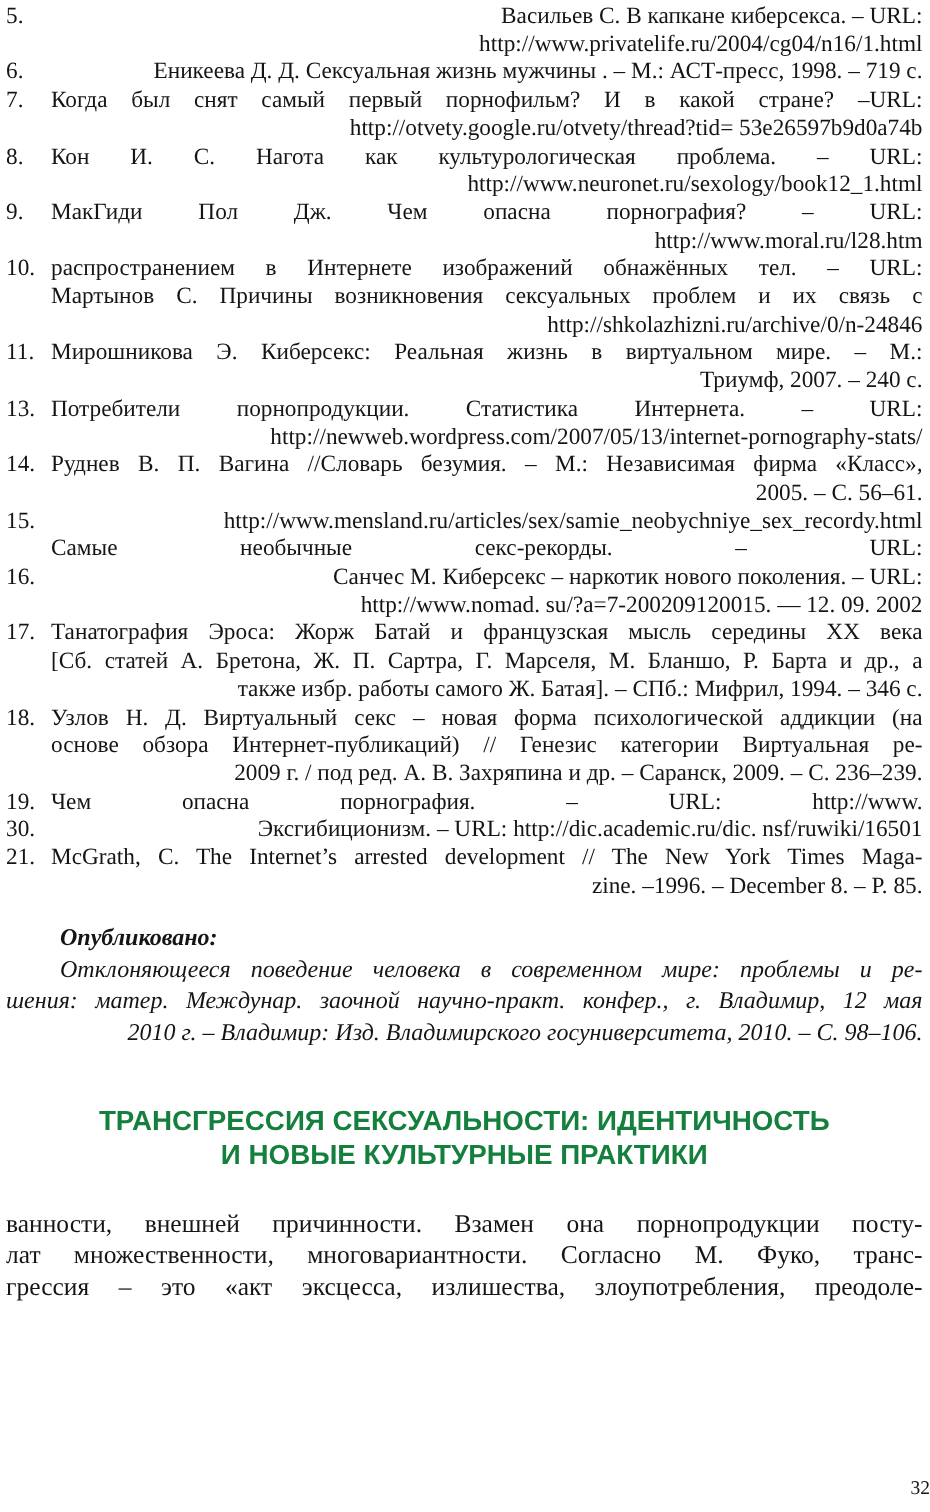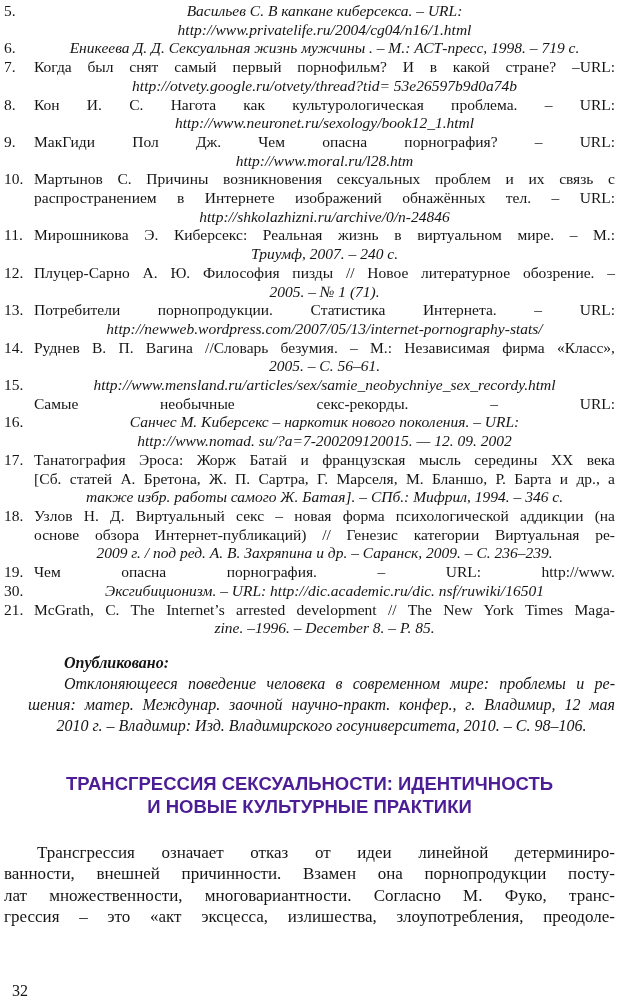--- a/index.html
+++ b/index.html
@@ -12,50 +12,50 @@
     overflow: hidden;
   }
   .page { padding: 2px 5px 0 4px; }
 
   
   .refs { font-size: 15.5px; line-height: 18.7px; }
   .ref { position: relative; padding-left: 30px; }
   .ref-num { position: absolute; left: 0; top: 0; }
   .line { min-height: 18.7px; }
   .line.just { text-align: justify; text-align-last: justify; }
-  .line.short, .line.last { text-align: center; font-style: italic; }
+  .line.short, .line.last { text-align: right; }
 
   
-  .published { margin-top: 14px; font-size: 16px; line-height: 21px; font-style: italic; margin-left: 24px; }
+  .published { margin-top: 14px; font-size: 16px; line-height: 21px; font-style: italic; }
   .published-heading { font-weight: bold; padding-left: 36px; }
   .published .line.first { padding-left: 36px; font-family: Liberation Serif, serif; }
 
   
   .article-title {
     margin-top: 36px;
     font-family: "Liberation Sans", "DejaVu Sans", sans-serif;
     font-weight: 700;
     font-size: 18.5px;
     line-height: 23px;
     text-align: center;
     white-space: pre-line;
-    color: #4c1d95;
+    color: #15803d;
   }
 
   
   .body-par { margin-top: 24px; font-size: 17px; line-height: 21.3px; }
   .body-par .line { min-height: 21.3px; }
   .body-par .line.first { padding-left: 33px; }
 
   
   .page-number {
     position: absolute;
-    left: 12px; right: 0; bottom: 8px;
-    text-align: left;
-    font-size: 16px;
+    left: 0; right: 0; bottom: 8px;
+    text-align: right;
+    font-size: 13px;
   }
 </style>
 </head>
 <body>
 
 <div class="page">
 
   <div class="refs">
 
     <div class="ref">
@@ -82,36 +82,31 @@
     </div>
 
     <div class="ref">
       <span class="ref-num">9.</span>
       <div class="line just">МакГиди Пол Дж. Чем опасна порнография? – URL:</div>
       <div class="line last">http://www.moral.ru/l28.htm</div>
     </div>
 
     <div class="ref">
       <span class="ref-num">10.</span>
+      <div class="line just">распространением в Интернете изображений обнажённых тел. – URL:</div>
       <div class="line just">Мартынов С. Причины возникновения сексуальных проблем и их связь с</div>
-      <div class="line just">распространением в Интернете изображений обнажённых тел. – URL:</div>
       <div class="line last">http://shkolazhizni.ru/archive/0/n-24846</div>
     </div>
 
     <div class="ref">
       <span class="ref-num">11.</span>
       <div class="line just">Мирошникова Э. Киберсекс: Реальная жизнь в виртуальном мире. – М.:</div>
       <div class="line last">Триумф, 2007. – 240 с.</div>
     </div>
 
-    <div class="ref">
-      <span class="ref-num">12.</span>
-      <div class="line just">Плуцер-Сарно А. Ю. Философия пизды // Новое литературное обозрение. –</div>
-      <div class="line last">2005. – № 1 (71).</div>
-    </div>
 
     <div class="ref">
       <span class="ref-num">13.</span>
       <div class="line just">Потребители порнопродукции. Статистика Интернета. – URL:</div>
       <div class="line last">http://newweb.wordpress.com/2007/05/13/internet-pornography-stats/</div>
     </div>
 
     <div class="ref">
       <span class="ref-num">14.</span>
       <div class="line just">Руднев В. П. Вагина //Словарь безумия. – М.: Независимая фирма «Класс»,</div>
@@ -166,21 +161,20 @@
     <div class="published-heading">Опубликовано:</div>
     <div class="line just first">Отклоняющееся поведение человека в современном мире: проблемы и ре-</div>
     <div class="line just">шения: матер. Междунар. заочной научно-практ. конфер., г. Владимир, 12 мая</div>
     <div class="line last">2010 г. – Владимир: Изд. Владимирского госуниверситета, 2010. – С. 98–106.</div>
   </div>
 
   <h1 class="article-title">ТРАНСГРЕССИЯ СЕКСУАЛЬНОСТИ: ИДЕНТИЧНОСТЬ
 И НОВЫЕ КУЛЬТУРНЫЕ ПРАКТИКИ</h1>
 
   <div class="body-par">
-    <div class="line just first">Трансгрессия означает отказ от идеи линейной детерминиро-</div>
     <div class="line just">ванности, внешней причинности. Взамен она порнопродукции посту-</div>
     <div class="line just">лат множественности, многовариантности. Согласно М. Фуко, транс-</div>
     <div class="line just">грессия – это «акт эксцесса, излишества, злоупотребления, преодоле-</div>
   </div>
 
 </div>
 
 <div class="page-number">32</div>
 
 </body></html>

